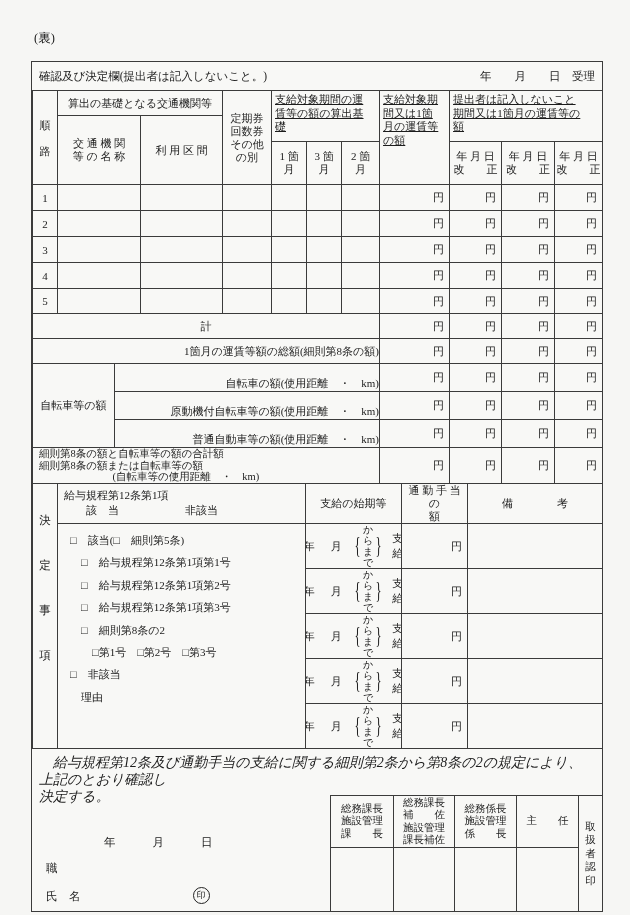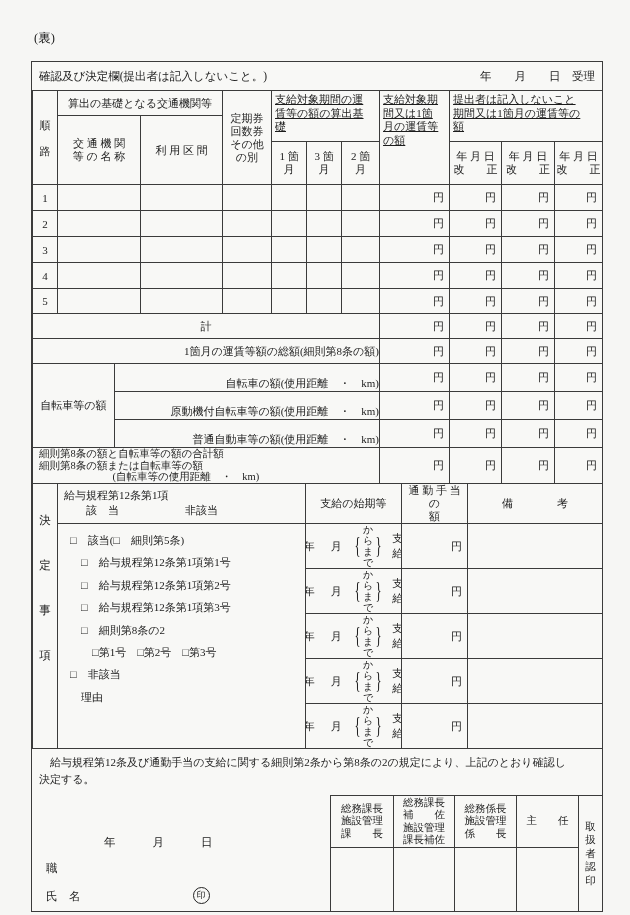--- a/index.html
+++ b/index.html
@@ -40,21 +40,21 @@
   .opts{padding:5px 0 0 12px;}
   .opt{line-height:22.4px;font-size:11px;}
   .period{display:flex;align-items:center;justify-content:center;gap:0;}
   .period .yy{margin-right:16px;}
   .period .mm{margin-right:10px;}
   .brace{font-size:23px;font-weight:400;transform:scaleX(.55);display:inline-block;color:#222;}
   .stack{display:inline-block;font-size:10px;line-height:11px;text-align:center;}
   .pay{margin-left:8px;}
   
   .bottomSec{position:relative;height:162px;border-top:1px solid #3b3b3b;margin-top:-1px;}
-  .confirm{font-size:11px;line-height:17px;padding:5px 7px 0 7px;}
+  .confirm{font-size:14px;line-height:17px;padding:5px 7px 0 7px;font-style:italic;}
   .dateLine{position:absolute;left:72px;top:86px;display:flex;gap:37px;font-size:11.5px;}
   .posLine{position:absolute;left:14px;top:112px;font-size:11.5px;}
   .nameLine{position:absolute;left:14px;top:138px;font-size:11.5px;display:flex;align-items:flex-end;}
   .seal{display:inline-flex;align-items:center;justify-content:center;width:15px;height:15px;border:1px solid #222;border-radius:50%;font-size:9px;margin-left:112px;}
   .signTable{position:absolute;right:-1px;bottom:-1px;width:272px;border-collapse:collapse;table-layout:fixed;}
   .signTable td{border:1px solid #3b3b3b;}
   .signTable td.appr{font-size:10.5px;line-height:12.5px;text-align:center;vertical-align:middle;}
   .signTable td.handler{font-size:10.5px;line-height:13.5px;text-align:center;vertical-align:middle;}
   .stamp{height:64px;}
 </style>

